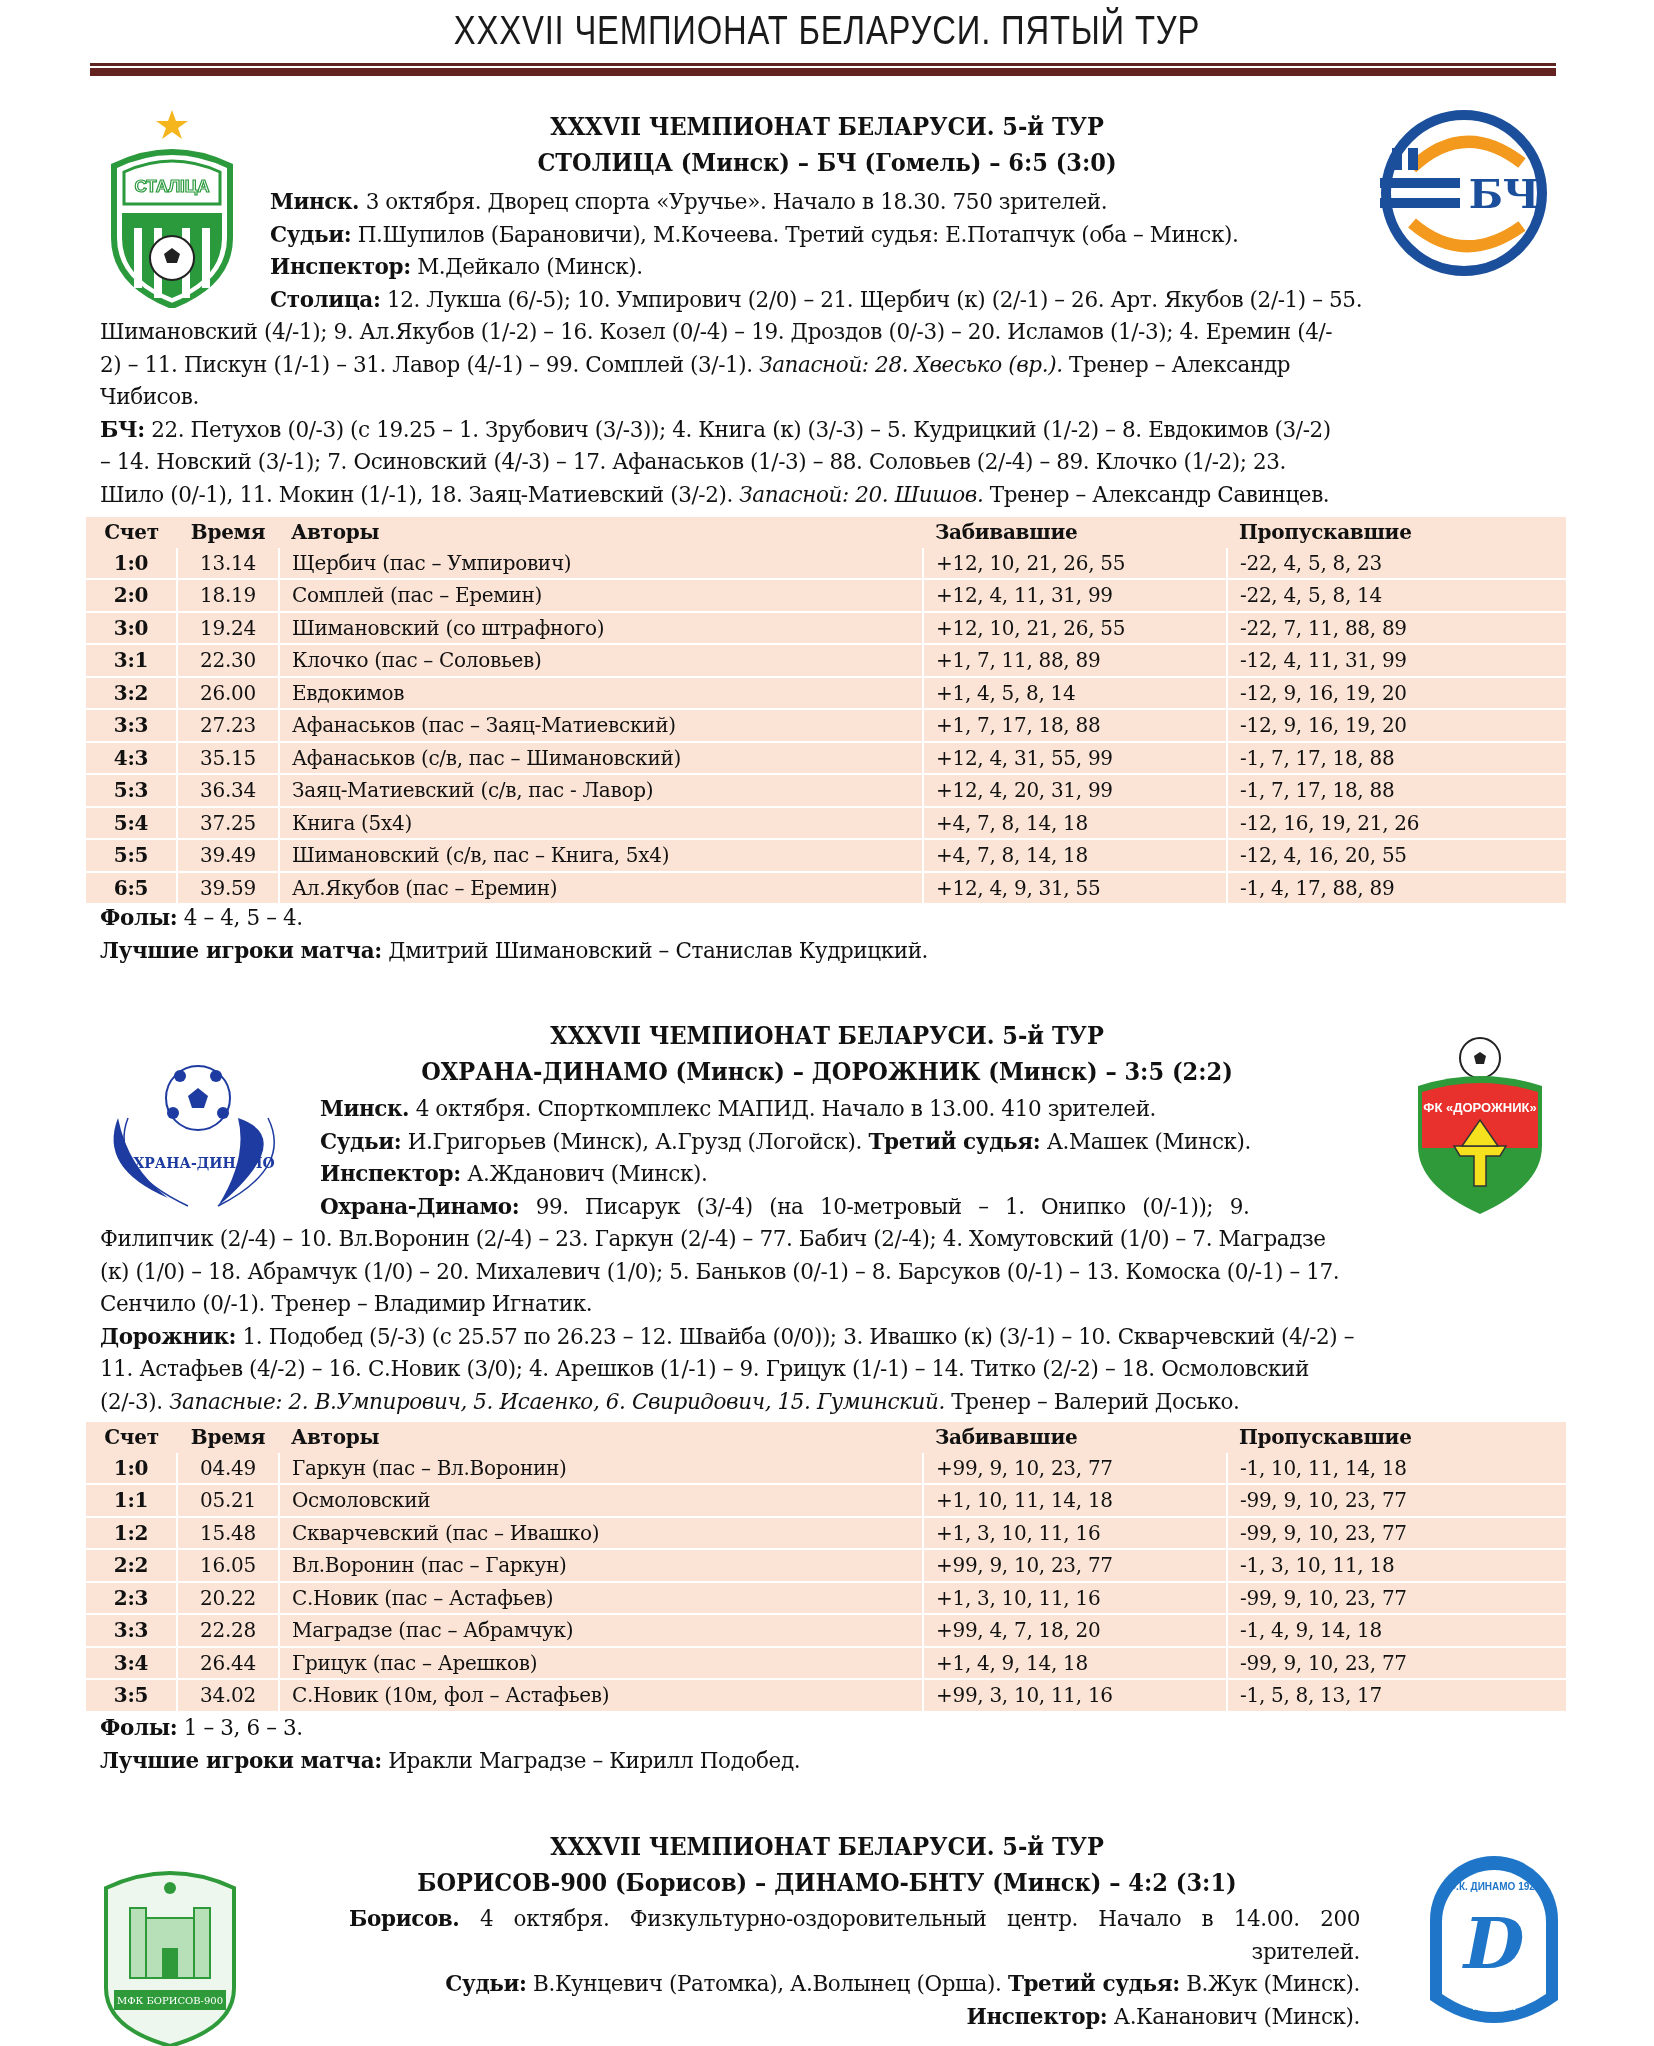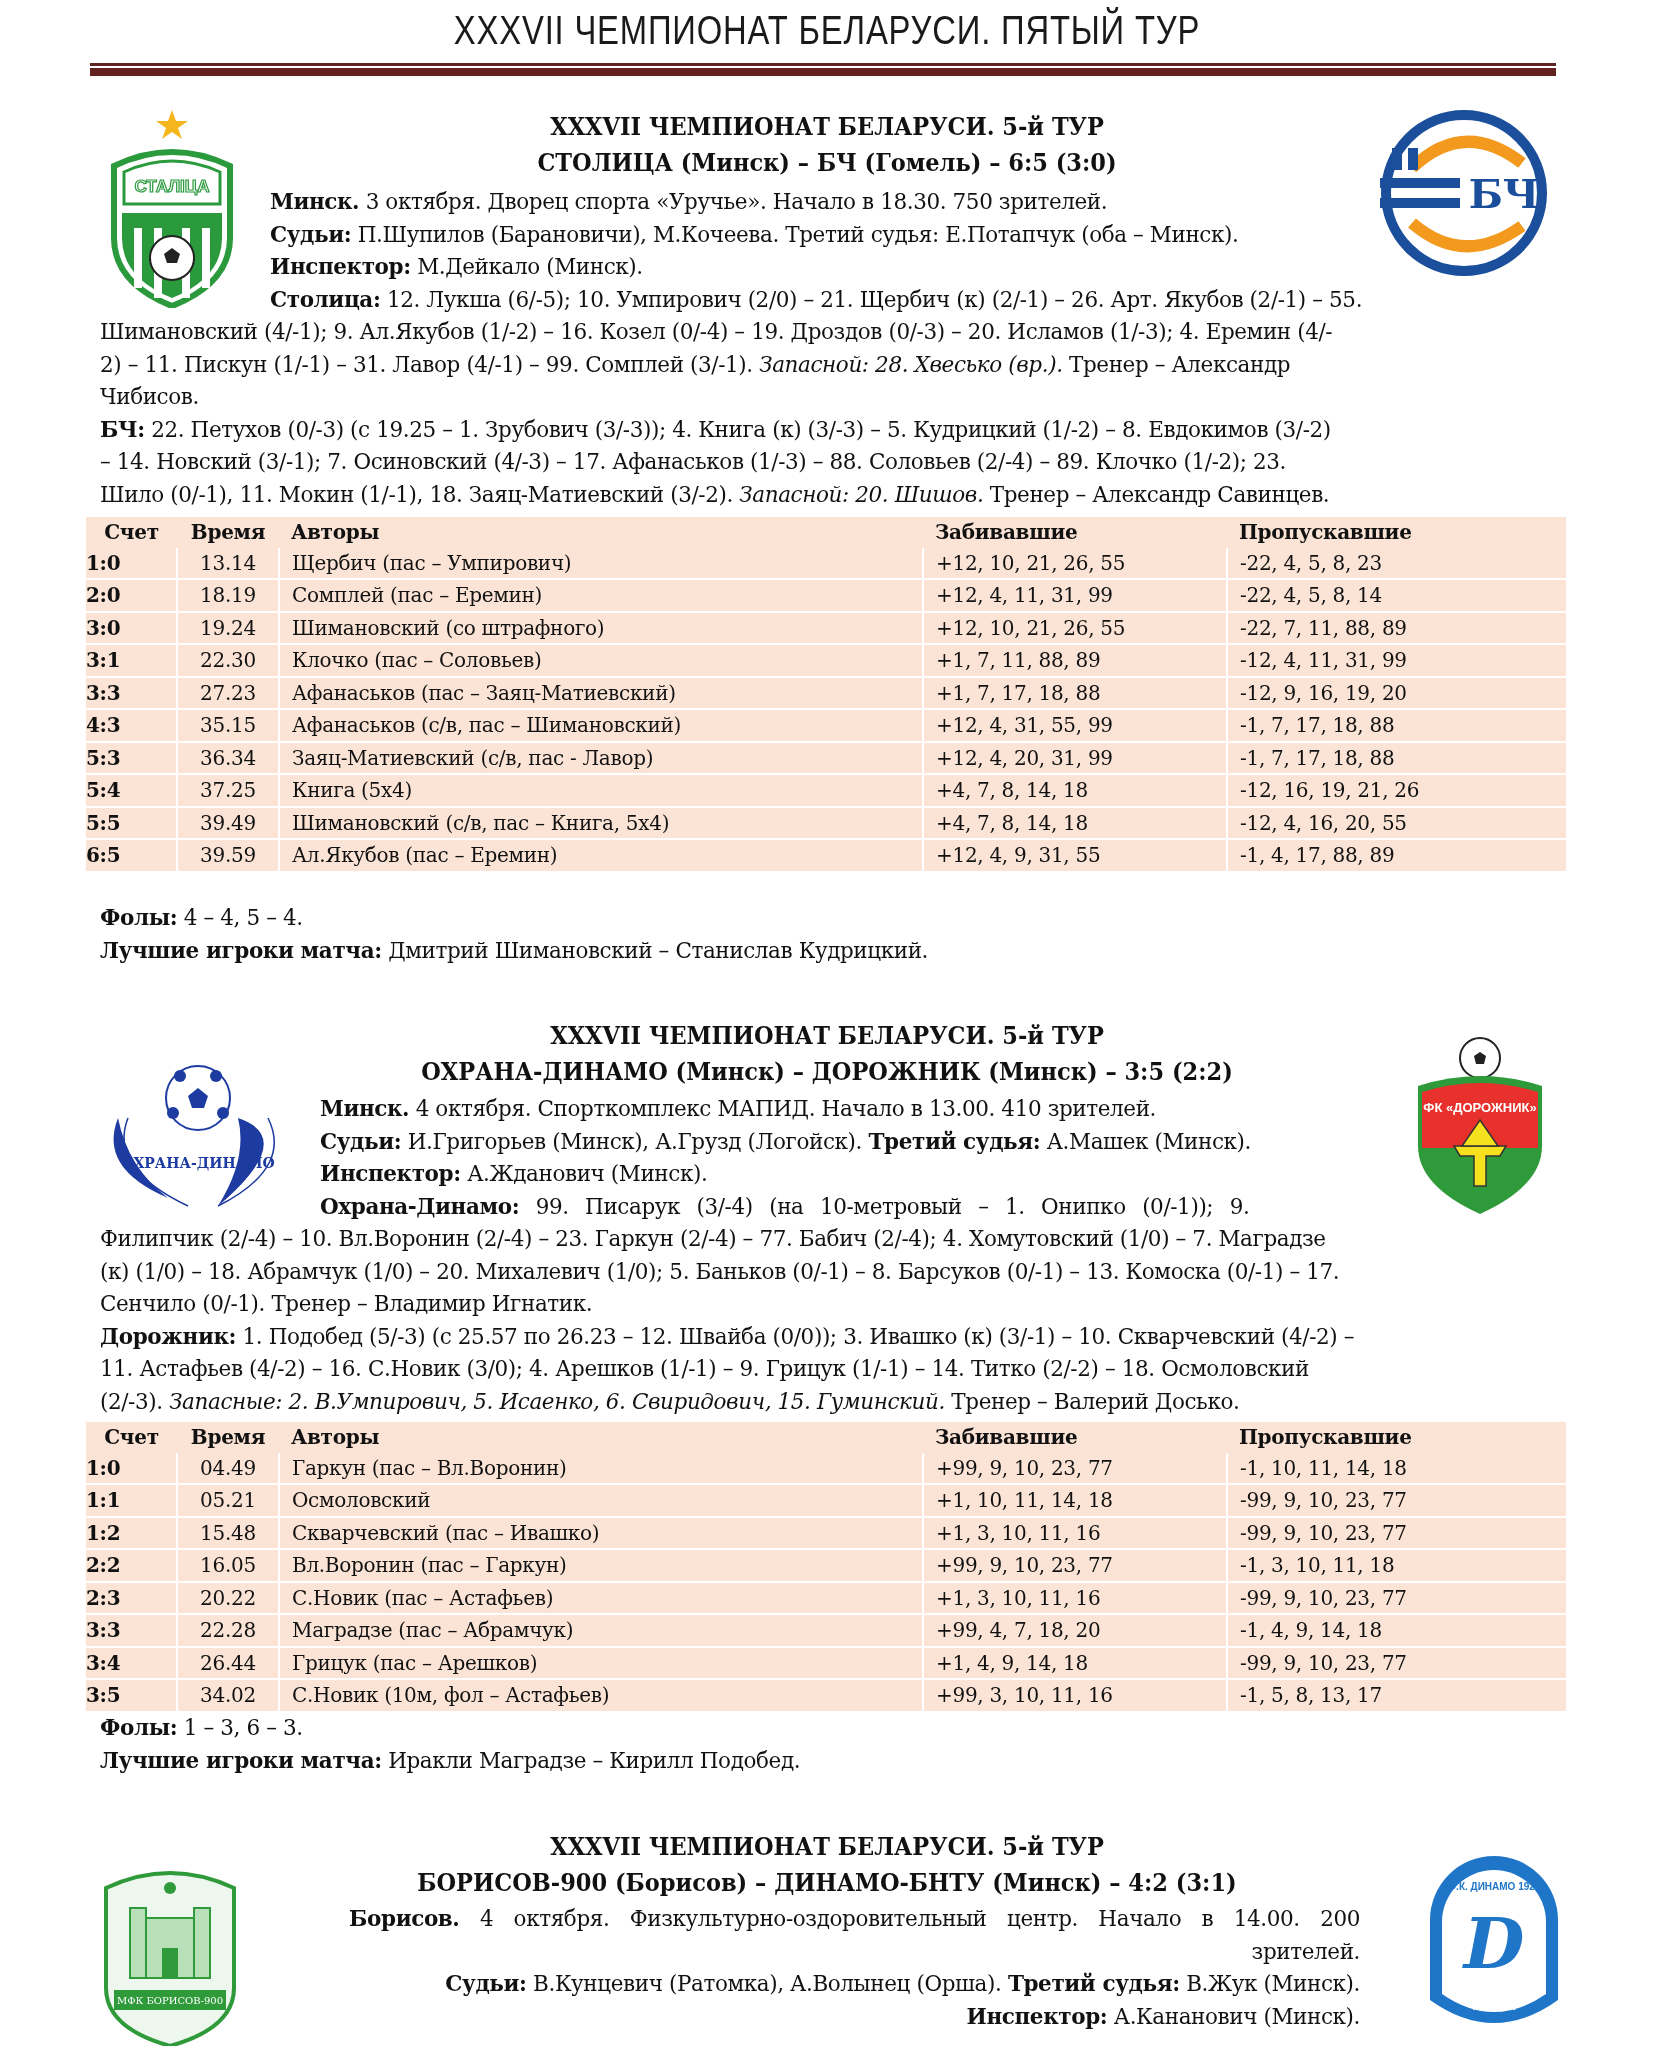--- a/index.html
+++ b/index.html
@@ -27,21 +27,21 @@
 
   table.goals {
     position: absolute; left: 86px; width: 1480px; border-collapse: collapse;
     background: #fbe4d6; font-size: 20px; letter-spacing: -0.3px;
   }
   table.goals td, table.goals th {
     height: 30.5px; padding: 0 0 0 0; border-bottom: 2px solid #ffffff; white-space: nowrap;
   }
   table.goals th { font-weight: bold; text-align: left; border-bottom: none; }
   table.goals td + td { border-left: 2px solid #ffffff; }
-  table.goals .c-score { width: 90px; text-align: left; font-weight: bold; }
+  table.goals .c-score { width: 90px; text-align: center; font-weight: bold; }
   table.goals .c-time { width: 100px; text-align: center; }
   table.goals .c-auth { width: 630px; padding-left: 12px; }
   table.goals .c-for { width: 290px; padding-left: 12px; }
   table.goals .c-against { padding-left: 12px; }
   table.goals th.c-score, table.goals th.c-time { text-align: center; }
 
   .logo { position: absolute; }
 </style>
 </head>
 <body>
@@ -126,20 +126,27 @@
           <td class="c-auth">Шимановский (со штрафного)</td>
           <td class="c-for">+12, 10, 21, 26, 55</td>
           <td class="c-against">-22, 7, 11, 88, 89</td>
         </tr>
         <tr>
           <td class="c-score">3:1</td>
           <td class="c-time">22.30</td>
           <td class="c-auth">Клочко (пас – Соловьев)</td>
           <td class="c-for">+1, 7, 11, 88, 89</td>
           <td class="c-against">-12, 4, 11, 31, 99</td>
+        </tr>
+        <tr>
+          <td class="c-score">3:2</td>
+          <td class="c-time">26.00</td>
+          <td class="c-auth">Евдокимов</td>
+          <td class="c-for">+1, 4, 5, 8, 14</td>
+          <td class="c-against">-12, 9, 16, 19, 20</td>
         </tr>
         <tr>
           <td class="c-score">3:3</td>
           <td class="c-time">27.23</td>
           <td class="c-auth">Афанаськов (пас – Заяц-Матиевский)</td>
           <td class="c-for">+1, 7, 17, 18, 88</td>
           <td class="c-against">-12, 9, 16, 19, 20</td>
         </tr>
         <tr>
           <td class="c-score">4:3</td>

